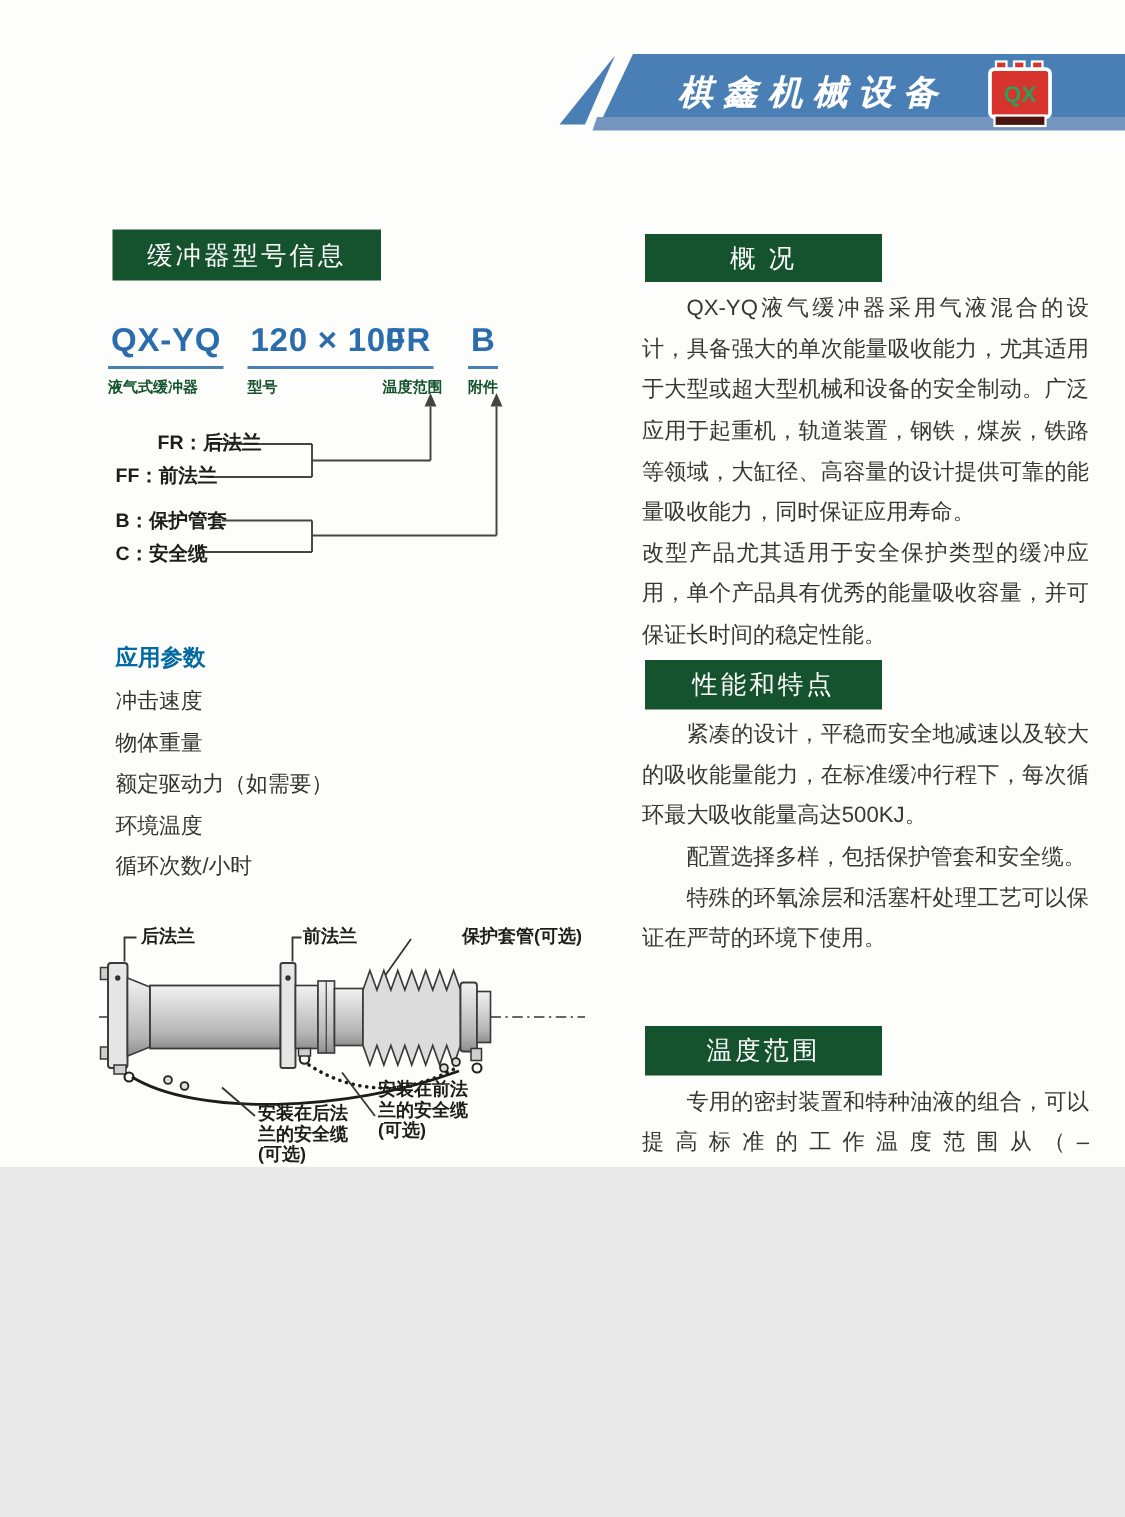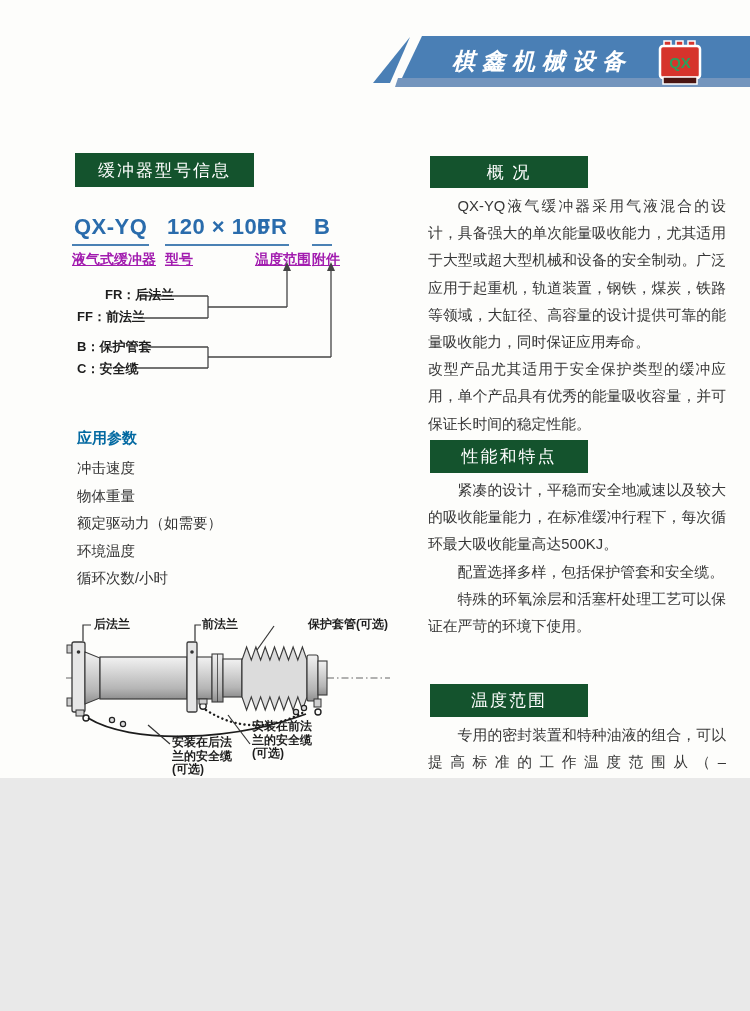--- a/index.html
+++ b/index.html
@@ -17,21 +17,21 @@
     display:flex;align-items:center;justify-content:center;letter-spacing:2px;}
   .hdr-model{left:75px;top:153px;width:179px;height:34px;font-size:17px;}
   .hdr-r1{left:430px;top:156px;width:158px;height:32px;font-size:17px;}
   .hdr-r2{left:430px;top:440px;width:158px;height:33px;font-size:17px;}
   .hdr-r3{left:430px;top:684px;width:158px;height:33px;font-size:17px;}
 
   
   .mpart{position:absolute;top:214px;text-align:left;}
   .mpart .code{display:inline-block;color:#2a6cac;font-size:22px;font-weight:bold;
     padding:0 2px 4px 2px;border-bottom:2.5px solid #4a81b4;white-space:nowrap;letter-spacing:.5px;}
-  .mpart .mlabel{margin-top:5px;font-size:14px;font-weight:bold;color:#a21caf;white-space:nowrap;text-decoration:underline;}
+  .mpart .mlabel{margin-top:5px;font-size:10px;font-weight:bold;color:#14532d;white-space:nowrap;}
   .legend-row{position:absolute;left:77px;font-size:13px;font-weight:bold;color:#1d1d1d;white-space:nowrap;}
   .conn{position:absolute;left:70px;top:255px;}
 
   
   .app-params{position:absolute;left:77px;top:429px;width:230px;}
   .app-params .ap-title{font-size:15px;font-weight:bold;color:#0369a1;margin-bottom:7px;}
   .app-params .ap-item{font-size:14.5px;color:#333;line-height:27.5px;font-weight:500;}
 
   
   .diagram{position:absolute;left:60px;top:598px;width:342px;height:200px;}

